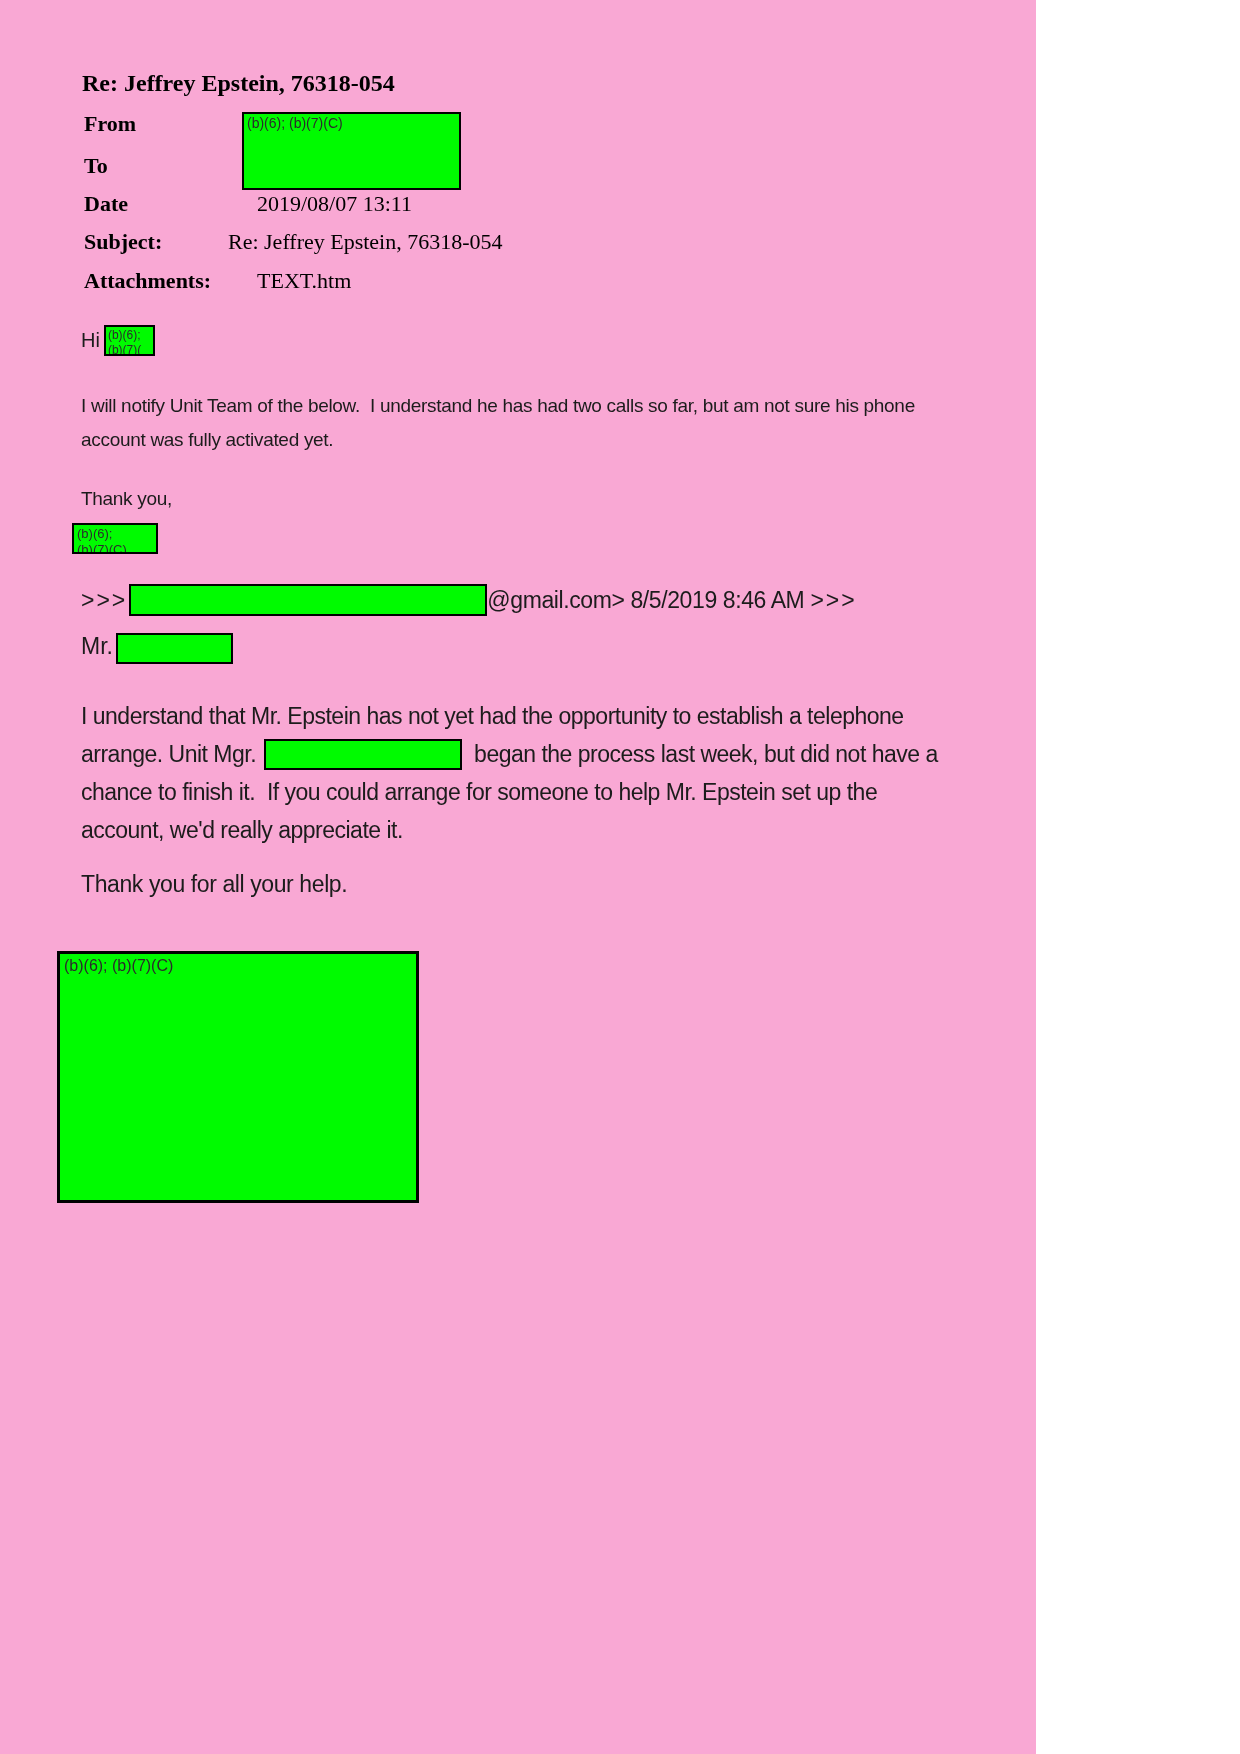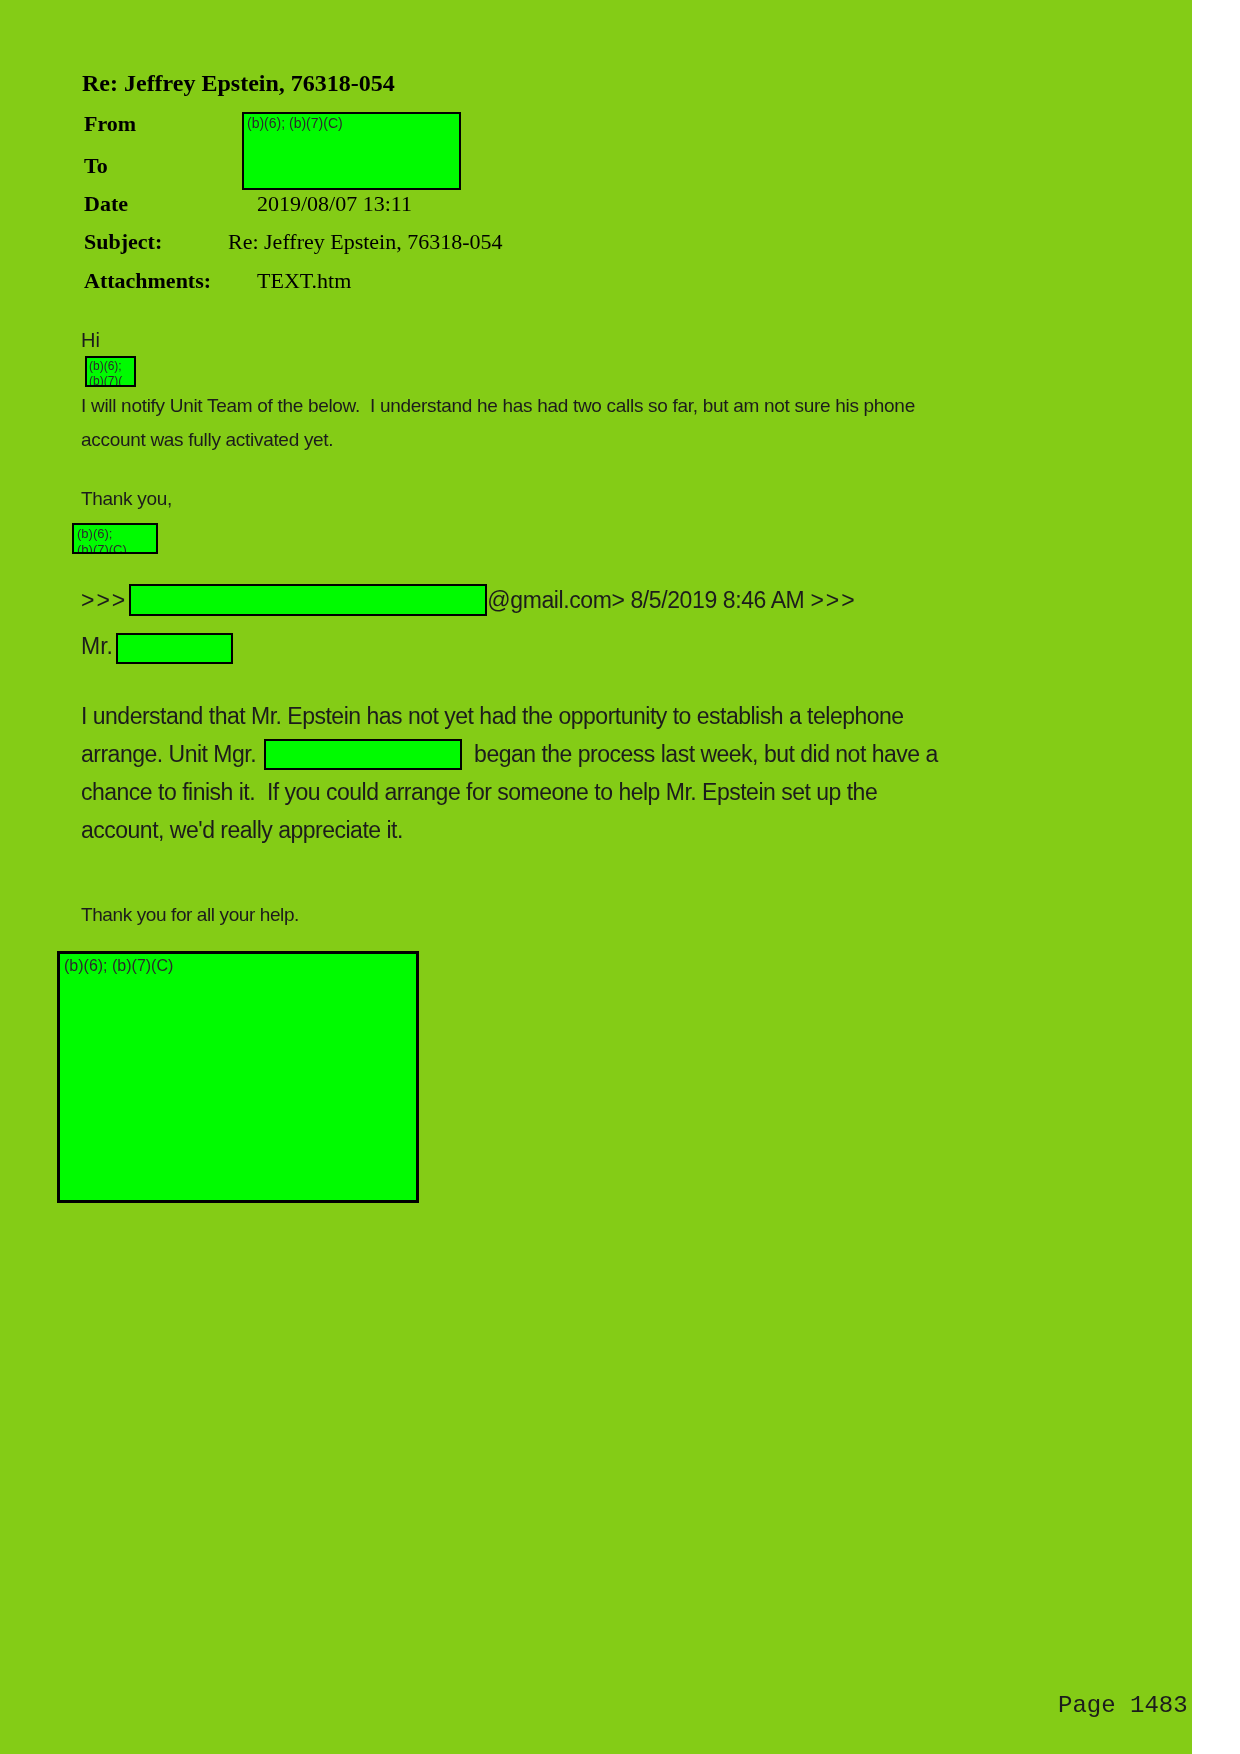--- a/index.html
+++ b/index.html
@@ -1,19 +1,19 @@
 <!DOCTYPE html>
 <html><head>
 <meta charset="utf-8">
 <style>
   html,body{margin:0;padding:0;background:#ffffff;}
   .page{
     position:relative;
-    width:1192px;height:1754px;
-    background:#84cc16;
+    width:1036px;height:1754px;
+    background:#f9a8d4;
     font-family:"Liberation Sans","DejaVu Sans",sans-serif;
     color:#111;
     overflow:hidden;
   }
   .email-title{
     position:absolute;left:82px;top:70px;
     font-family:"Liberation Serif","DejaVu Serif",serif;
     font-weight:bold;font-size:24px;color:#000;
   }
   .hlabel{
@@ -43,21 +43,21 @@
   .redact .rlabel.small{font-size:12px;line-height:15px;padding:1px 0 0 2px;}
   .redact .rlabel.big{font-size:16px;line-height:19px;padding:2px 0 0 4px;}
   .hdr-redact{position:absolute;left:242px;top:112px;width:219px;height:78px;}
   
   .bodytext{
     position:absolute;left:81px;
     font-size:19px;letter-spacing:-0.3px;color:#1c1c1c;
   }
   .bodytext .line{white-space:pre;line-height:34px;}
   .flexline{display:flex;align-items:flex-start;}
-  .greet-line{position:absolute;left:81px;top:325px;font-size:20px;color:#1c1c1c;flex-direction:column;}
+  .greet-line{position:absolute;left:81px;top:325px;font-size:20px;color:#1c1c1c;}
   .greet-line .txt{line-height:31px;}
   .greet-redact{width:51px;height:31px;margin-left:4px;}
   .sig-redact{position:absolute;left:72px;top:523px;width:86px;height:31px;}
   .sig-redact .rlabel{font-size:13px;line-height:16px;}
   
   .quoteline{
     position:absolute;left:81px;top:584px;
     font-size:23px;letter-spacing:-0.4px;color:#1c1c1c;
     display:flex;align-items:center;white-space:pre;
   }
@@ -71,21 +71,21 @@
   .mr-redact{width:117px;height:31px;margin-left:3px;}
   .qpara{
     position:absolute;left:81px;top:697px;
     font-size:23px;letter-spacing:-0.5px;color:#1c1c1c;
   }
   .qpara .line{white-space:pre;line-height:38px;}
   .qpara .line.flex{display:flex;align-items:center;}
   .inline-redact{width:198px;height:31px;margin-left:8px;margin-right:12px;}
   .qthanks{
     position:absolute;left:81px;top:871px;
-    font-size:19px;letter-spacing:-0.4px;color:#1c1c1c;white-space:pre;margin-top:33px;
+    font-size:23px;letter-spacing:-0.4px;color:#1c1c1c;white-space:pre;
   }
   .big-redact{
     position:absolute;left:57px;top:951px;width:362px;height:252px;
     border-width:3px;
   }
   
   .page-number{
     position:absolute;left:1058px;top:1692px;
     font-size:24px;color:#1c1c1c;font-family:Liberation Mono, monospace;
   }

